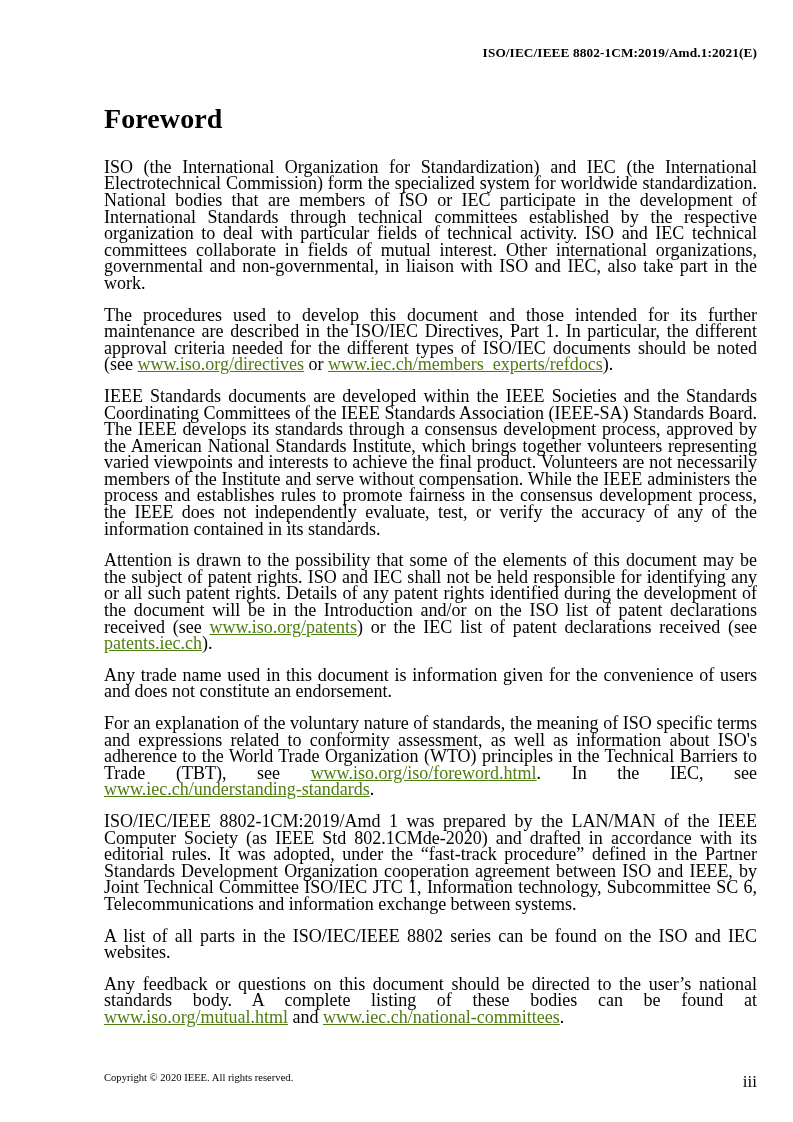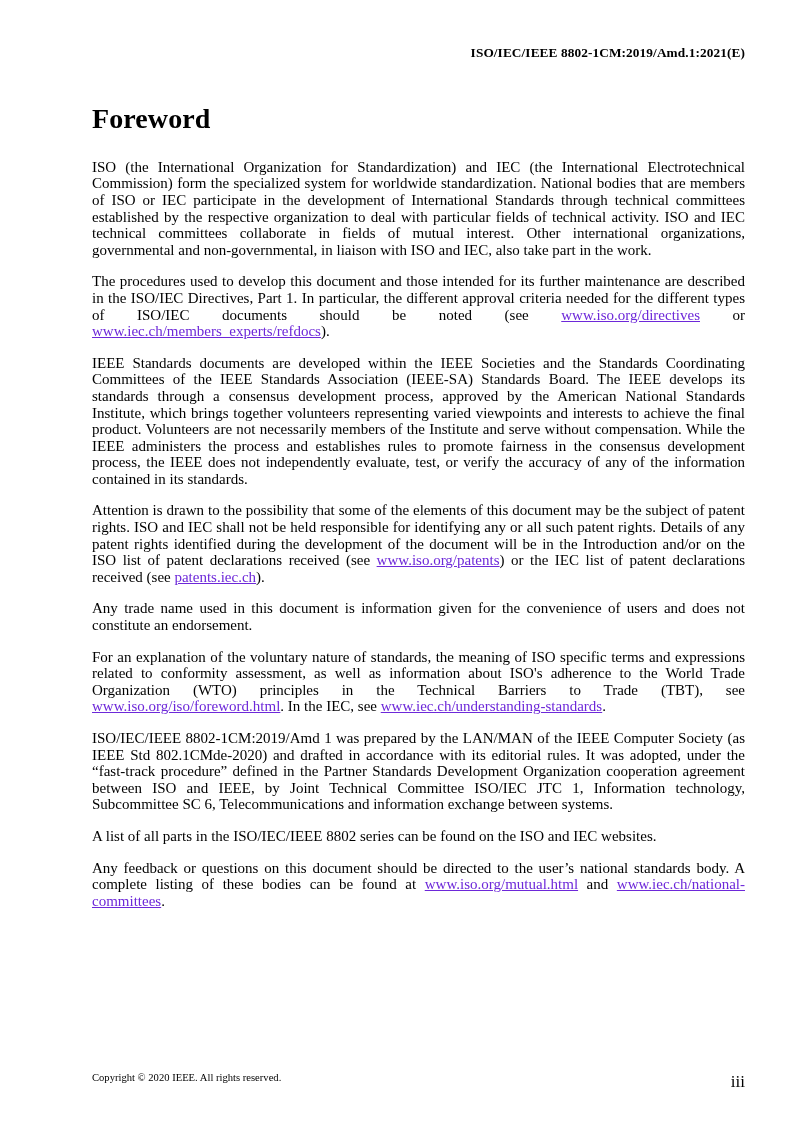--- a/index.html
+++ b/index.html
@@ -10,21 +10,21 @@
   body {
     width: 793px;
     height: 1122px;
     position: relative;
     font-family: "Liberation Serif", "DejaVu Serif", serif;
     color: #000000;
     overflow: hidden;
   }
   .page {
     position: absolute;
-    left: 0;
+    left: 12px;
     top: 0;
     width: 647px;
     height: 1122px;
   }
   .running-head {
     position: absolute;
     left: 88px;
     top: 45px;
     width: 657px;
     text-align: right;
@@ -42,29 +42,29 @@
     font-size: 28px;
     font-weight: bold;
     margin: 0 0 24px 0;
     padding: 0;
     line-height: 1.1;
     letter-spacing: 0.1px;
   }
   p.para {
     margin: 0 0 15px 0;
     padding: 0;
-    font-size: 15px;
+    font-size: 18px;
     line-height: 16.6px;
     text-align: justify;
     text-justify: inter-word;
     hyphens: none;
   }
   p.para:last-child { margin-bottom: 0; }
   a.doclink {
-    color: #6d28d9;
+    color: #4d7c0f;
     text-decoration: underline;
   }
   .ital { }
   .footer {
     position: absolute;
     left: 92px;
     top: 1072px;
     width: 653px;
     display: flex;
     justify-content: space-between;

